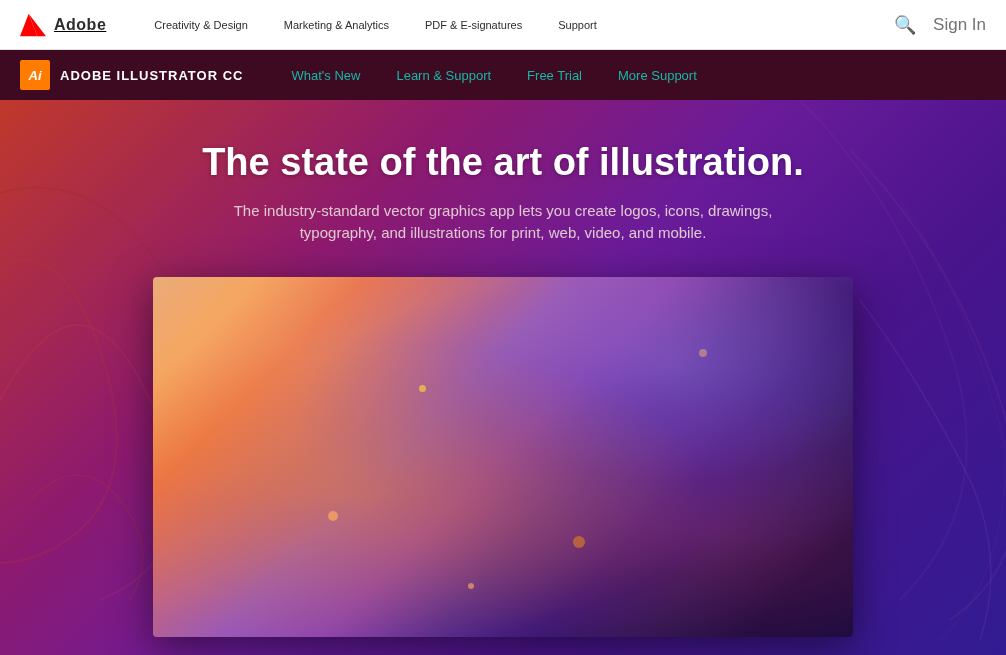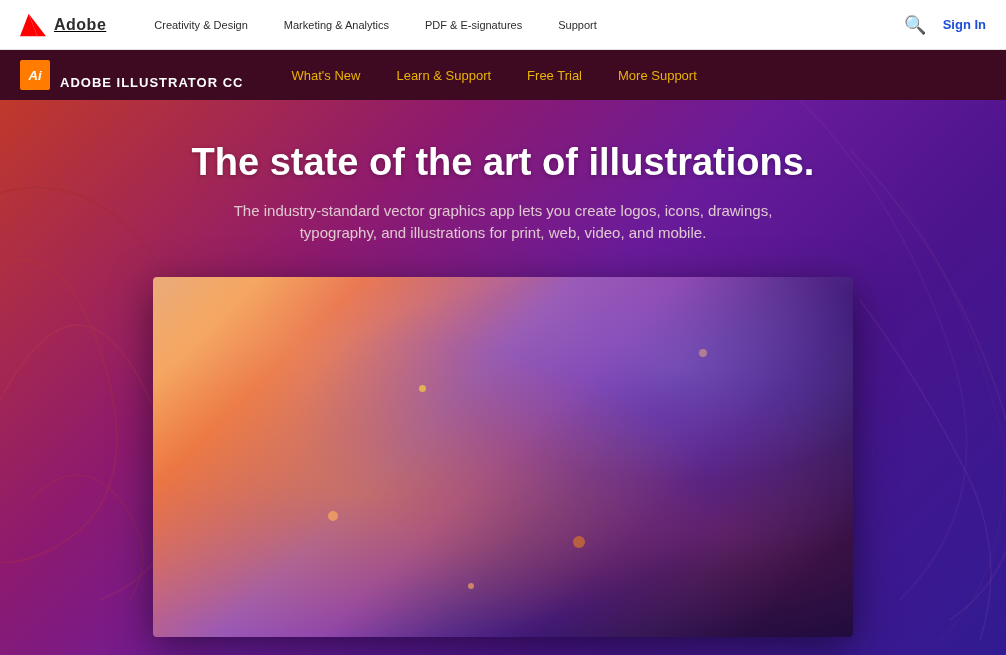--- a/index.html
+++ b/index.html
@@ -53,37 +53,36 @@
       align-items: center;
       gap: 16px;
     }
     .top-nav .search-icon {
       font-size: 18px;
       color: #444;
       cursor: pointer;
     }
     .top-nav .sign-in {
       text-decoration: none;
-      color: #1d4ed8;
-      font-size: 13px;
+      color: #737373;
+      font-size: 17px;
       cursor: pointer;
-      font-weight: bold;
     }
 
     
     .product-nav {
       display: flex;
       align-items: center;
       height: 50px;
       background: #3d0a21;
       padding: 0 20px;
     }
     .product-nav .product-logo {
       display: flex;
-      align-items: flex-end;
+      align-items: center;
       gap: 10px;
       margin-right: 30px;
     }
     .product-nav .ai-icon {
       width: 30px;
       height: 30px;
       background: #ff7c00;
       border-radius: 2px;
       display: flex;
       align-items: center;
@@ -101,21 +100,21 @@
       text-transform: uppercase;
     }
     .product-nav .sub-links {
       display: flex;
       align-items: center;
       flex: 1;
       gap: 0;
     }
     .product-nav .sub-links a {
       text-decoration: none;
-      color: #eab308;
+      color: #14b8a6;
       font-size: 13px;
       padding: 0 18px;
       height: 50px;
       display: flex;
       align-items: center;
       white-space: nowrap;
     }
     .product-nav .buy-btn {
       background: #1473e6;
       color: #fff;
@@ -264,21 +263,21 @@
 
       <path d="M850,50 Q950,150 1000,300 Q1050,450 950,520" fill="none" stroke="#7d3c98" stroke-width="2" opacity="0.5"></path>
       <path d="M900,100 Q970,200 1006,350 Q1006,480 940,540" fill="none" stroke="#6c3483" stroke-width="1.5" opacity="0.4"></path>
       <path d="M800,0 Q900,100 950,250 Q1000,400 900,500" fill="none" stroke="#8e44ad" stroke-width="2" opacity="0.3"></path>
       <path d="M860,200 Q920,280 970,380 Q1006,460 980,540" fill="none" stroke="#9b59b6" stroke-width="1.5" opacity="0.4"></path>
       <path d="M780,150 Q850,250 880,380" fill="none" stroke="#5b2c6f" stroke-width="1.5" opacity="0.4"></path>
     </svg>
   </div>
 
   <div class="hero-content">
-    <h1>The state of the art of illustrations.</h1>
+    <h1>The state of the art of illustration.</h1>
     <p>The industry-standard vector graphics app lets you create logos, icons, drawings, typography, and illustrations for print, web, video, and mobile.</p>
   </div>
 
   <div class="video-container">
     <div class="video-thumbnail">
       <div class="illustration-overlay"></div>
 
       <div class="dot" style="width:10px;height:10px;left:25%;top:65%;background:#f4a261;opacity:0.8;"></div>
       <div class="dot" style="width:7px;height:7px;left:38%;top:30%;background:#f4d03f;opacity:0.7;"></div>
       <div class="dot" style="width:12px;height:12px;left:60%;top:72%;background:#e67e22;opacity:0.6;"></div>

